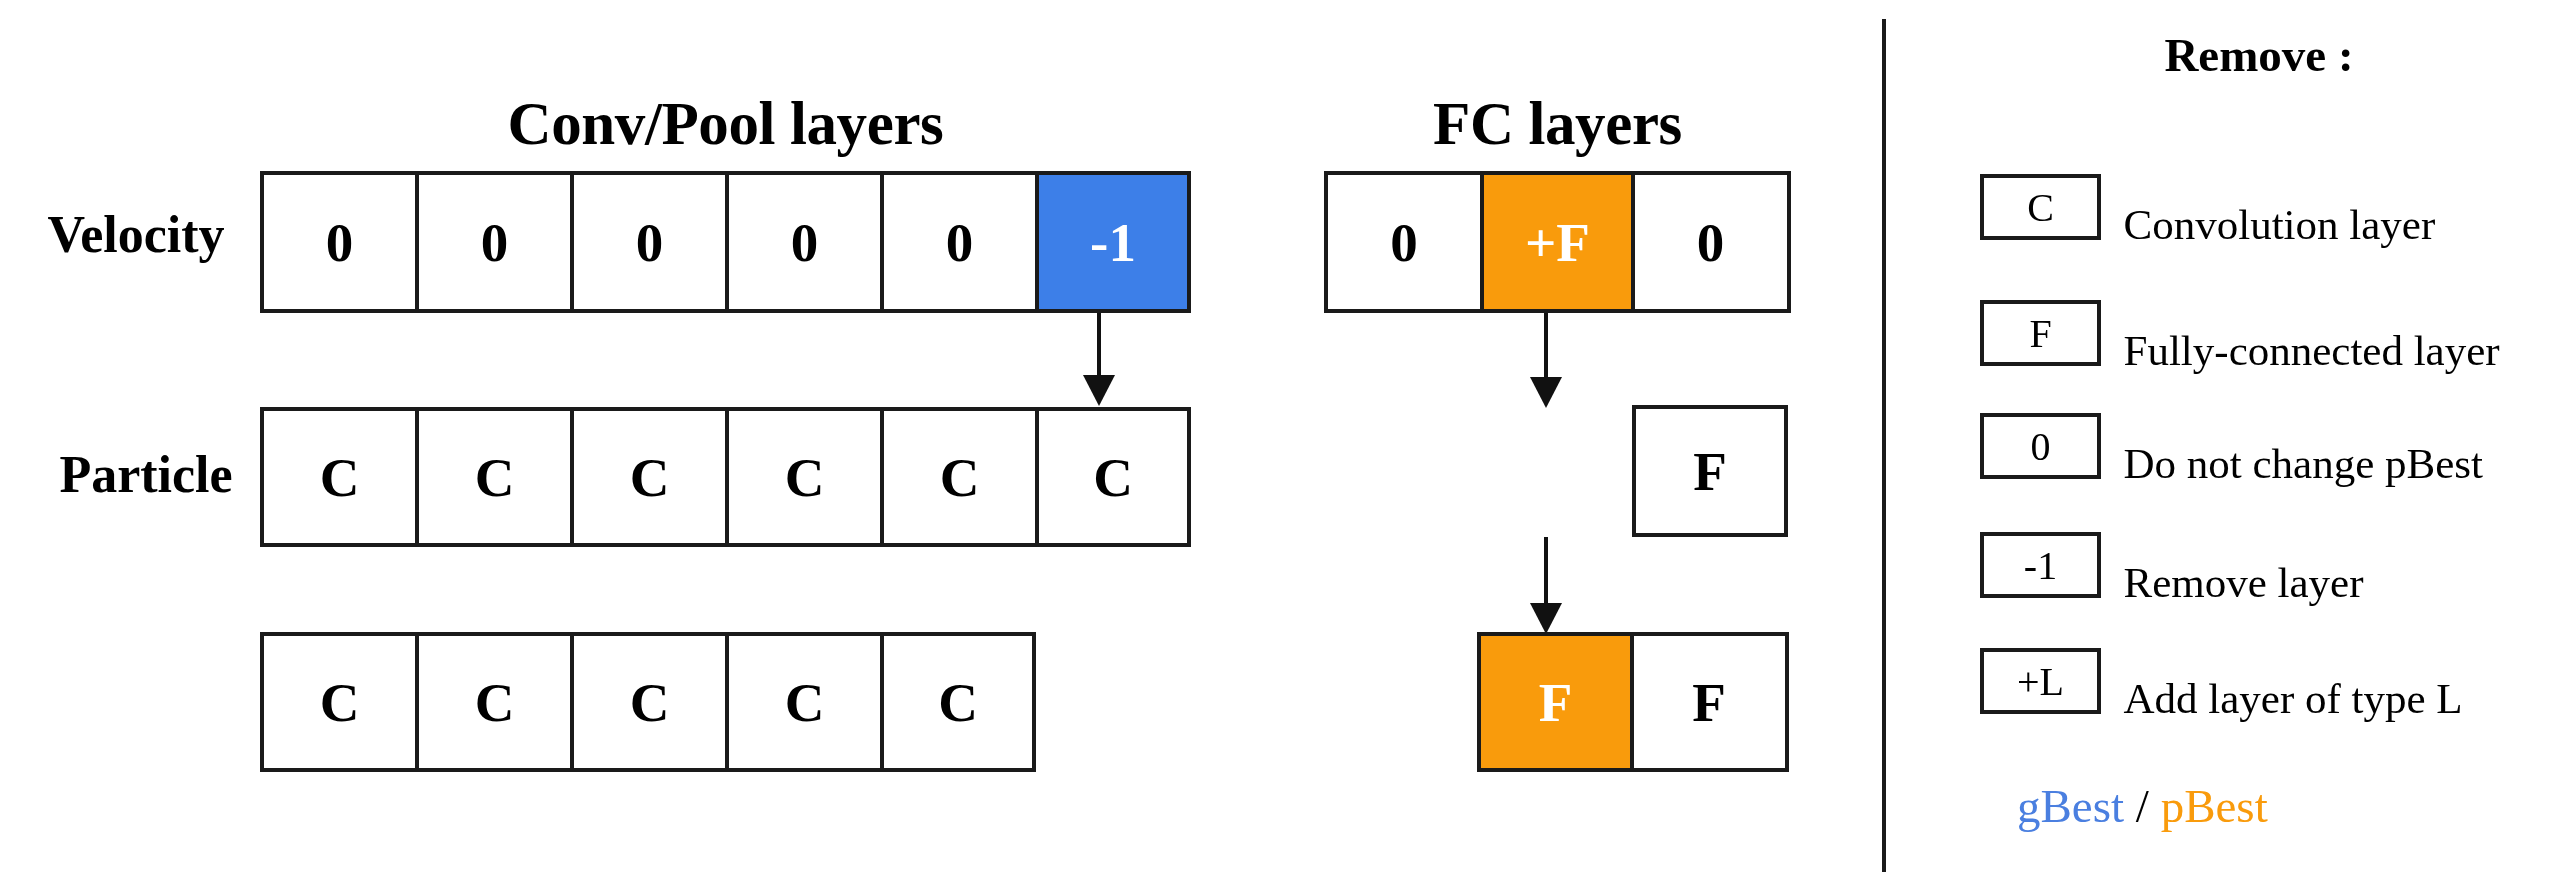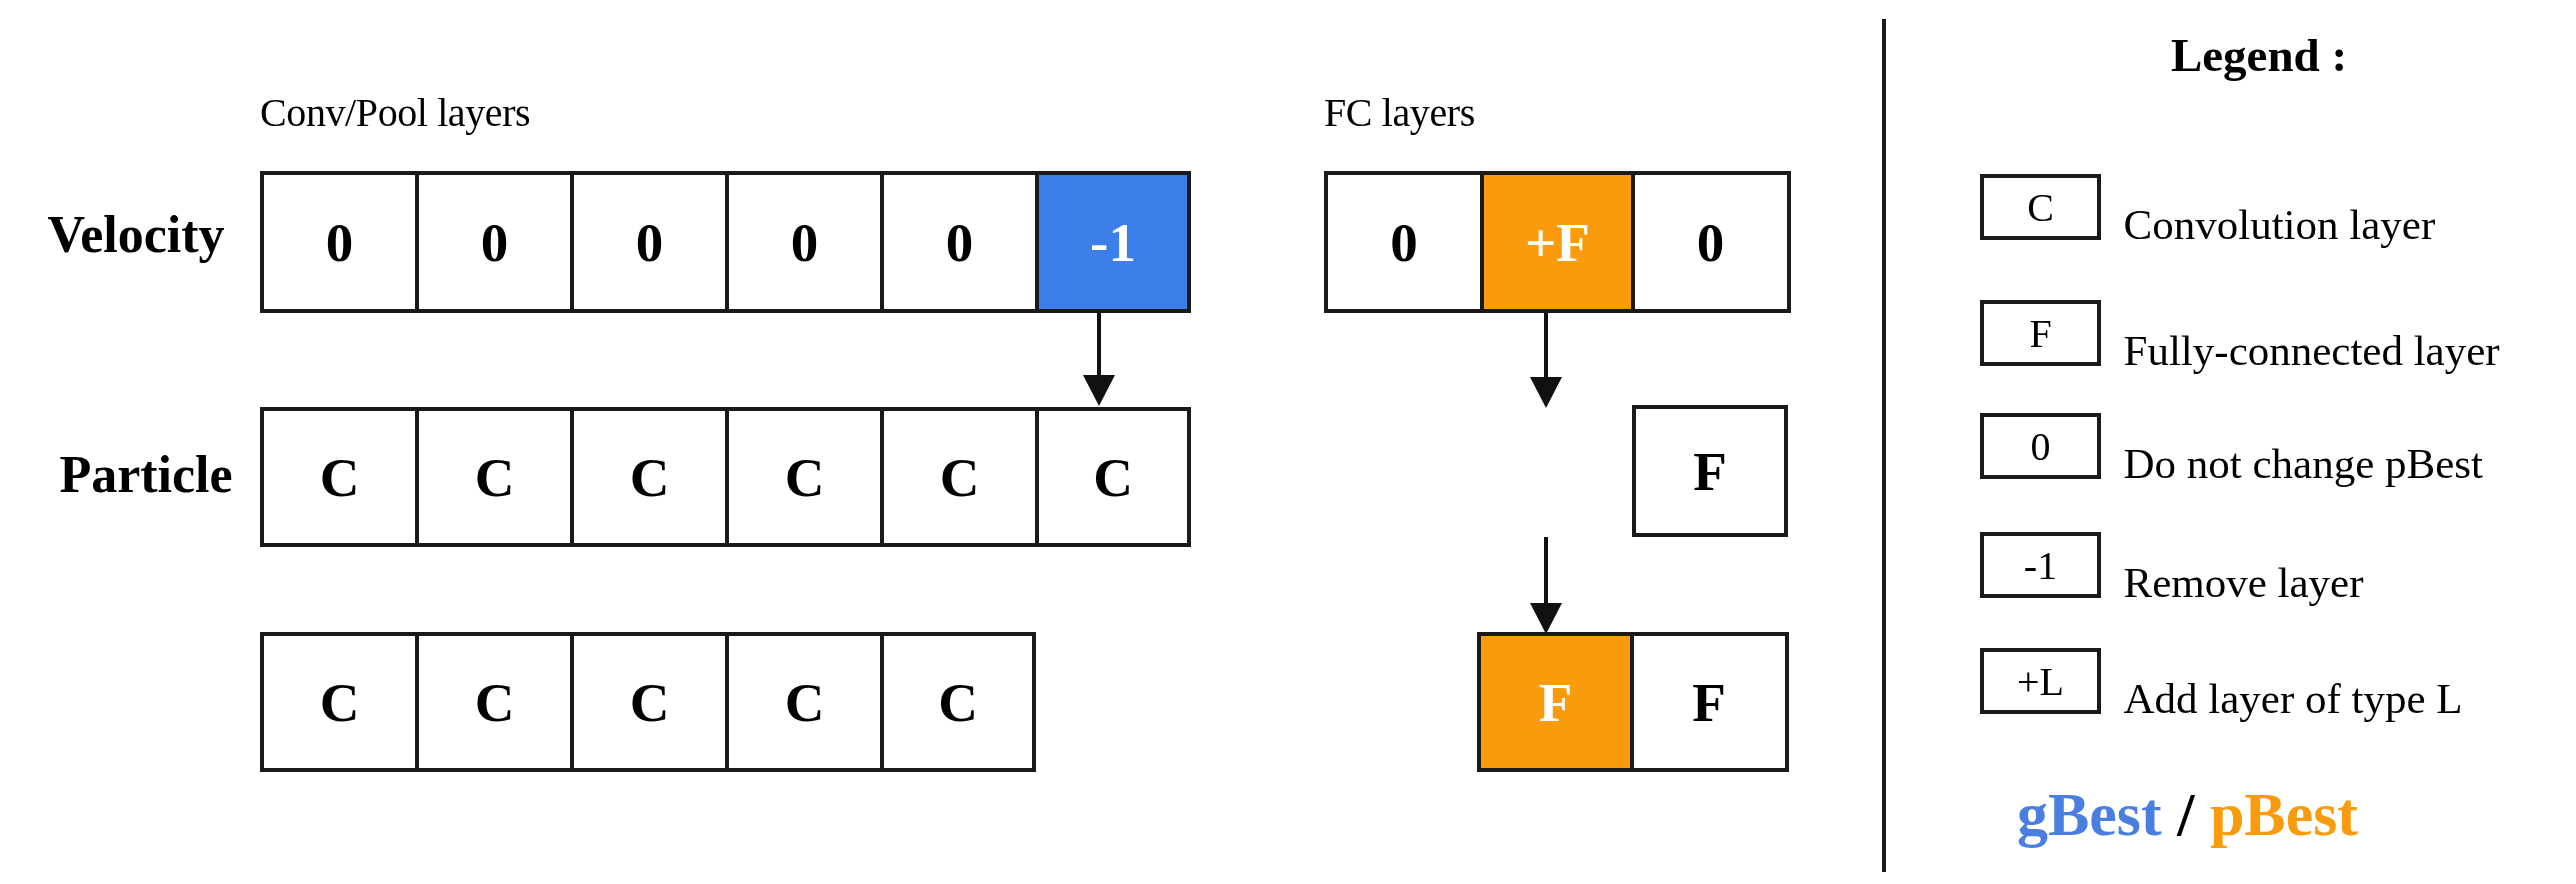--- a/index.html
+++ b/index.html
@@ -19,25 +19,25 @@
   .stage {
     position: absolute;
     left: 0; top: 0;
     width: 2576px;
     height: 885px;
   }
 
   
   .col-title {
     position: absolute;
-    font-weight: normal;
-    font-size: 40px;
+    font-weight: bold;
+    font-size: 61px;
     line-height: 1;
     white-space: nowrap;
-    text-align: left;
+    text-align: center;
     letter-spacing: -0.4px;
   }
 
   
   .row-label {
     position: absolute;
     font-weight: bold;
     font-size: 52px;
     line-height: 1.02;
     white-space: pre-line;
@@ -135,22 +135,22 @@
   }
   .legend-text {
     margin-left: 22.5px;
     font-size: 43px;
     white-space: nowrap;
     line-height: 1;
     margin-top: 35px;
   }
   .best-line {
     position: absolute;
-    font-size: 62px;
-    font-weight: bold;
+    font-size: 47px;
+    font-weight: normal;
     white-space: nowrap;
   }
   .best-g { color: #4a7fe0; }
   .best-sep { color: #000000; }
   .best-p { color: #f99b0c; }
 </style>
 </head>
 <body>
 
 <div class="stage">
@@ -213,21 +213,21 @@
     <div class="head" style="top:66px;"></div>
   </div>
 
   <div class="strip" style="left:1477px; top:632px; width:312px; height:140px;">
     <div class="cell pbest" style="width:153px;">F</div>
     <div class="cell" style="width:150px;">F</div>
   </div>
 
   <div class="divider" style="left:1882px; top:19px; height:853px;"></div>
 
-  <div class="legend-title" style="left:1982px; top:28px; width:554px; text-align:center;">Legend :</div>
+  <div class="legend-title" style="left:1982px; top:28px; width:554px; text-align:center;">Remove :</div>
 
   <div class="legend-row" style="left:1980px; top:168px;">
     <div class="legend-box">C</div>
     <div class="legend-text">Convolution layer</div>
   </div>
 
   <div class="legend-row" style="left:1980px; top:294px;">
     <div class="legend-box">F</div>
     <div class="legend-text">Fully-connected layer</div>
   </div>

